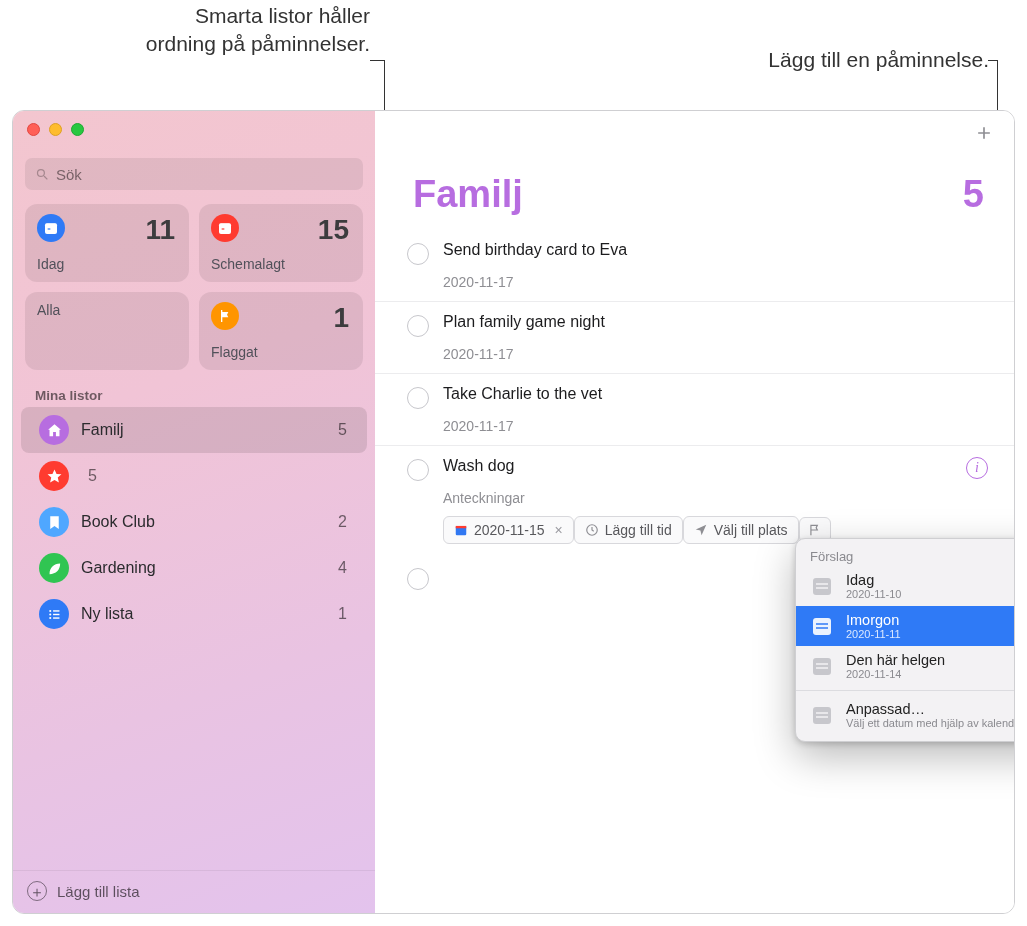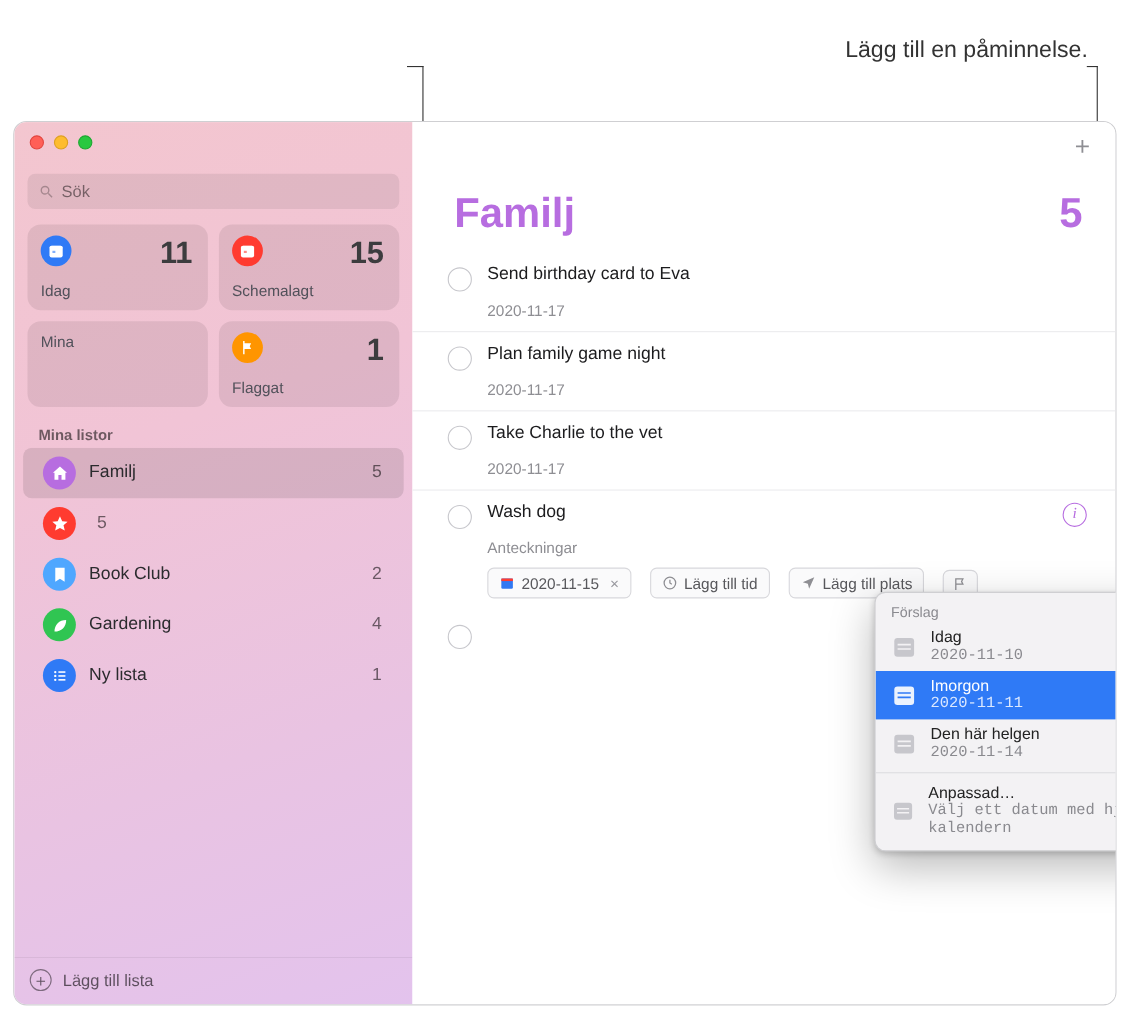--- a/index.html
+++ b/index.html
@@ -11,21 +11,21 @@
     height: 926px;
     position: relative;
   }
   
   .callouts { position: absolute; top: 0; left: 0; right: 0; height: 100px; }
   .callout-left {
     position: absolute; top: 2px; left: 70px; width: 300px;
     text-align: right; font-size: 21px; color: #333; line-height: 1.35;
   }
   .callout-right {
-    position: absolute; top: 34px; right: 38px;
+    position: absolute; top: 48px; right: 38px;
     text-align: right; font-size: 21px; color: #333;
   }
   .callout-line {
     position: absolute; background: #333;
   }
   .cl1v { left: 384px; top: 60px; width: 1px; height: 250px; }
   .cl1h { left: 370px; top: 60px; width: 15px; height: 1px; }
   .cl2v { right: 29px; top: 60px; width: 1px; height: 60px; }
   .cl2h { right: 29px; top: 60px; width: 10px; height: 1px; }
 
@@ -142,21 +142,21 @@
   }
   .reminder-body{flex:1;}
   .reminder-title{font-size:16px;color:#1c1c1e;}
   .reminder-sub{font-size:14px;color:#8e8e93;margin-top:15px;}
   .reminder.editing { border-bottom:none; align-items: flex-start; }
   .info-btn{
     width:22px;height:22px;border:1.7px solid #b76de0;border-radius:50%;
     color:#b76de0;font-size:14px;font-style:italic;font-family:Georgia,serif;
     display:flex;align-items:center;justify-content:center;line-height:1;
   }
-  .chip-row{display:flex;gap:17px;margin-top:10px;align-items:flex-end;}
+  .chip-row{display:flex;gap:0;margin-top:10px;align-items:center;}
   .chip{
     display:inline-flex;align-items:center;gap:6px;
     padding:5px 10px;border:1px solid #d8d8dc;border-radius:6px;
     font-size:14px;color:#58585c;background:#fafafb;
   }
   .chip svg{width:14px;height:14px;fill:#8e8e93;}
   .chip-date svg{fill:#3178f2;}
   .chip-close{color:#9a9aa0;margin-left:4px;font-size:14px;}
   .chip-flag{padding:5px 8px;}
 
@@ -177,33 +177,37 @@
     display:flex;align-items:center;gap:12px;
     padding:6px 14px;
   }
   .pop-item.highlight{background:#2f7af6;color:#fff;}
   .pop-item.highlight .pop-sub{color:#dbe8ff;}
   .pop-item.highlight .pop-icon rect{fill:#fff;opacity:0.9;}
   .pop-item.highlight .pop-icon .ln{stroke:#2f7af6;}
   .pop-icon{width:24px;height:24px;}
   .pop-text{display:flex;flex-direction:column;}
   .pop-title{font-size:14.5px;}
-  .pop-sub{font-size:14px;color:#8a8a8f;font-family:Liberation Mono, monospace;}
+  .pop-sub{font-size:11px;color:#8a8a8f;}
   .pop-sep{height:1px;background:#dcdce0;margin:4px 0;}
 
   
   .ghost-reminder{
     display:flex;align-items:flex-start;gap:14px;
     padding:11px 26px 11px 32px;
   }
 </style>
 </head>
 <body>
 
 <div class="callouts">
+  <div class="callout-left">
+    <div>Smarta listor håller</div>
+    <div>ordning på påminnelser.</div>
+  </div>
   <div class="callout-right">Lägg till en påminnelse.</div>
   <div class="callout-line cl1h"></div>
   <div class="callout-line cl1v"></div>
   <div class="callout-line cl2h"></div>
   <div class="callout-line cl2v"></div>
 </div>
 
 <div class="window">
 
   <aside class="sidebar">
@@ -241,21 +245,21 @@
                 <rect x="3" y="5" width="18" height="16" rx="3" fill="#fff"></rect>
                 <rect x="3" y="5" width="18" height="5" rx="3" fill="#fff" opacity="0.5"></rect>
                 <rect x="7" y="12" width="4" height="3" fill="currentColor" opacity="0.6"></rect>
               </svg>
             </span>
             <span class="smart-count">15</span>
           </div>
           <div class="smart-label">Schemalagt</div>
         </div>
         <div class="smart-card">
-          <div class="smart-label">Mina</div>
+          <div class="smart-label">Alla</div>
         </div>
         <div class="smart-card">
           <div class="smart-top">
             <span class="smart-icon" style="background:#ff9500;color:#ff9500">
               <svg viewBox="0 0 24 24">
                 <path fill="#fff" d="M6 3v18h2v-7h9l-2-4 2-4H8V3z"></path>
               </svg>
             </span>
             <span class="smart-count">1</span>
           </div>
@@ -378,21 +382,21 @@
             <svg viewBox="0 0 24 24">
                 <circle cx="12" cy="12" r="9" fill="none" stroke="#8e8e93" stroke-width="2"></circle>
                 <path d="M12 7v5l3 2" stroke="#8e8e93" stroke-width="2" fill="none"></path>
               </svg>
             <span>Lägg till tid</span>
           </span>
           <span class="chip">
             <svg viewBox="0 0 24 24">
                 <path d="M3 11l18-8-8 18-2-8-8-2z" fill="#8e8e93"></path>
               </svg>
-            <span>Lägg till plats</span>
+            <span>Välj till plats</span>
           </span>
           <span class="chip chip-flag">
             <svg viewBox="0 0 24 24">
                 <path d="M5 3v18M5 4h11l-2 4 2 4H5" fill="none" stroke="#8e8e93" stroke-width="2"></path>
               </svg>
           </span>
         </div>
       </div>
       <span class="info-btn">i</span>
     </div>

